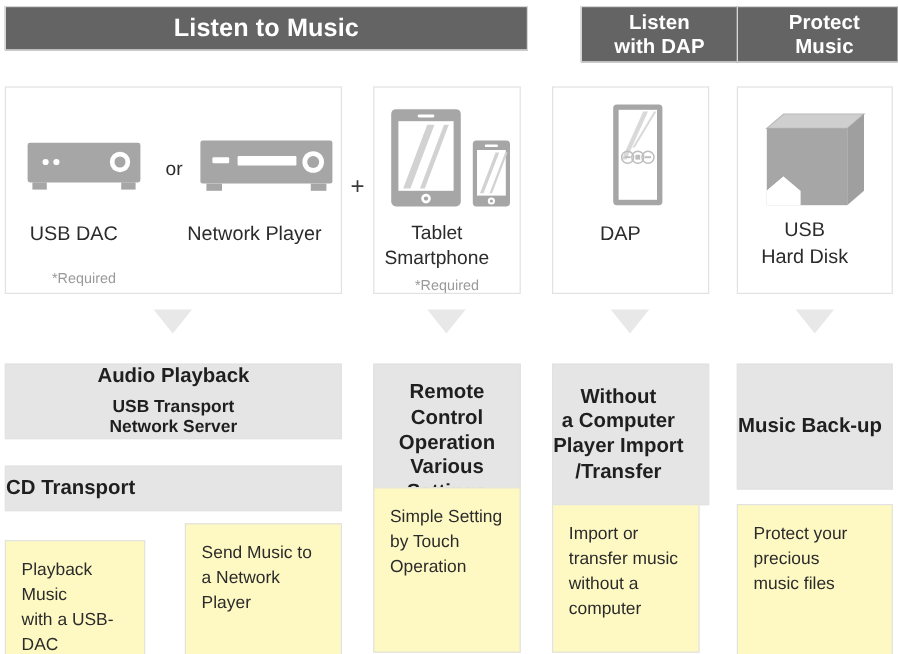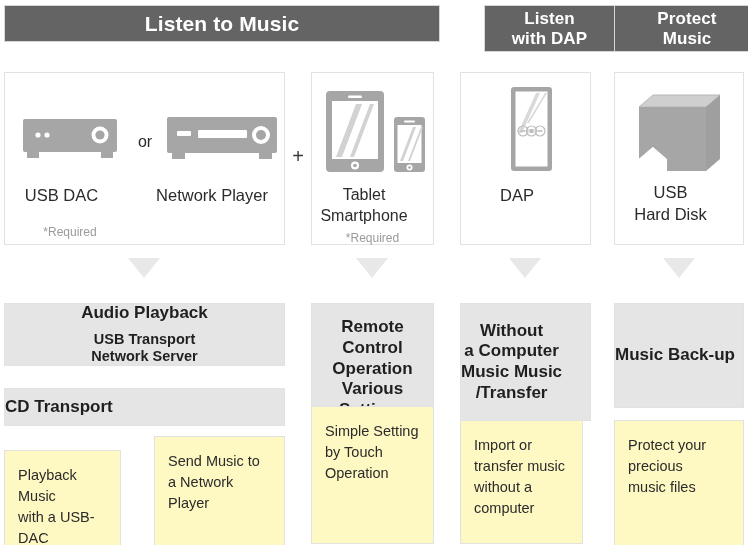--- a/index.html
+++ b/index.html
@@ -279,21 +279,21 @@
 Various Settings</span>
   </div>
 
   <div class="whiteblock sp" style="left:311px; top:406px; width:123px; height:138px">Simple Setting
 by Touch
 Operation</div>
 
   <div class="grayblock gb-title sp" style="left:460px; top:303px; width:131px; height:118px">
     <span>Without
 a Computer
-Music Music
+Player Import
 /Transfer</span>
   </div>
 
   <div class="whiteblock sp" style="left:460px; top:420px; width:123px; height:124px">Import or
 transfer music
 without a
 computer</div>
 
   <div class="grayblock gb-title" style="left:614px; top:303px; width:130px; height:105px">
     <span>Music Back-up</span>

